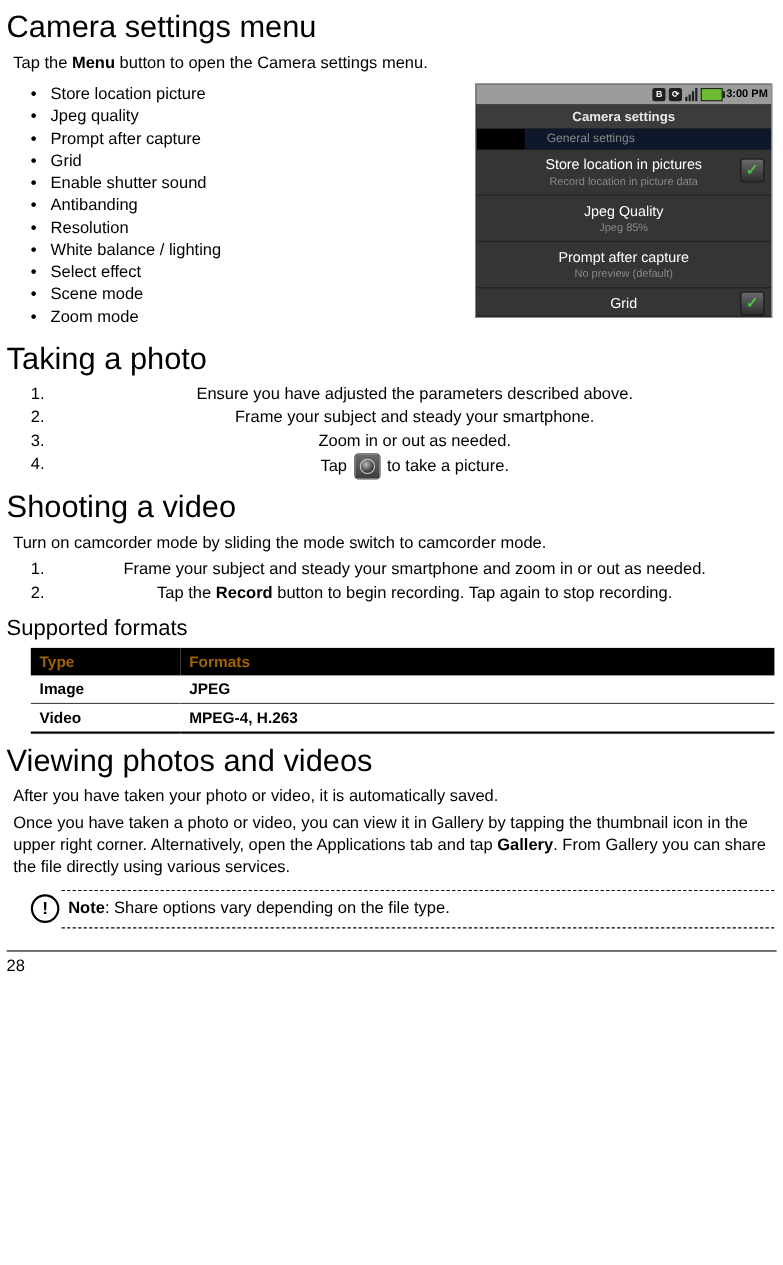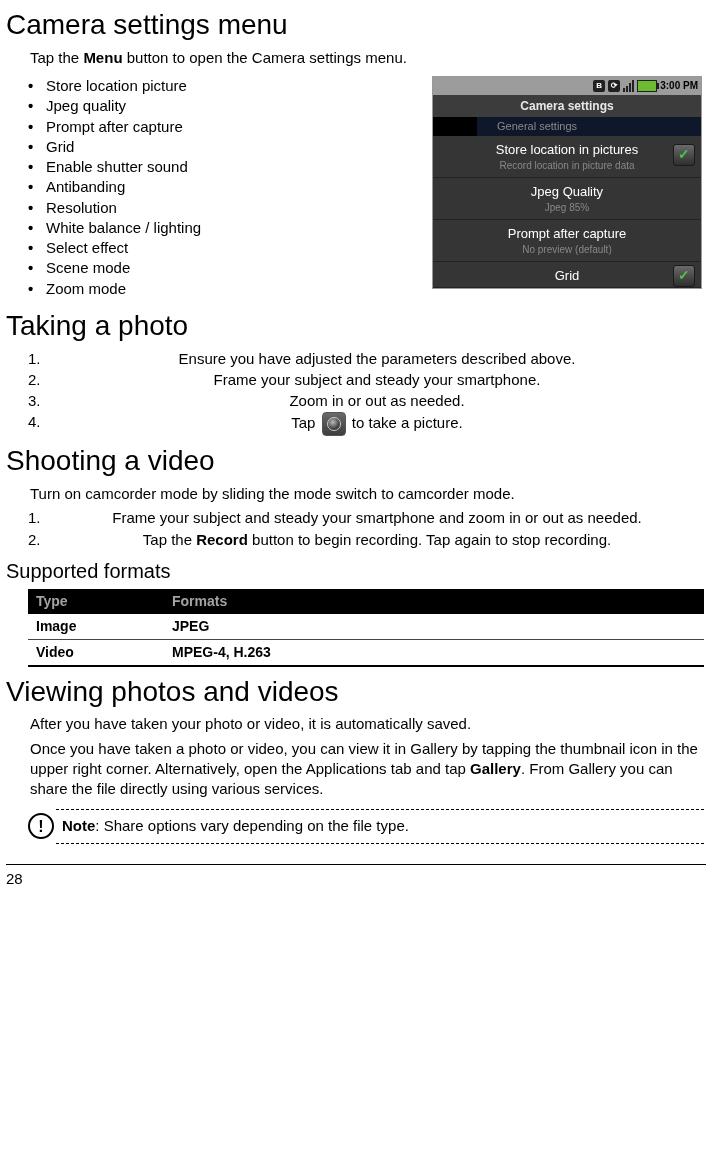--- a/index.html
+++ b/index.html
@@ -18,21 +18,21 @@
     font-size: 28px;
     font-weight: 400;
     margin: 6px 0 4px 0;
   }
   h2 {
     font-size: 20px;
     font-weight: 400;
     margin: 8px 0 4px 0;
   }
   .body-text {
-    margin: 4px 0 4px 24px;
+    margin: 4px 0 4px 6px;
   }
   .bold { font-weight: 700; }
   .settings-row {
     display: flex;
     align-items: flex-start;
   }
   .settings-row ul {
     flex: 1;
   }
   ul.bullets {
@@ -128,21 +128,21 @@
   .cs-check::after{content:"✓";position:absolute;left:4px;top:0;color:#4cc24c;font-size:14px;font-weight:700;}
   
   table.formats {
     width: calc(100% - 22px);
     margin: 4px 0 4px 22px;
     border-collapse: collapse;
     font-size: 14px;
   }
   table.formats th {
     background:#000;
-    color:#a3a3a3;
+    color:#a16207;
     text-align:left;
     padding:3px 8px;
     font-weight:700;
   }
   table.formats td {
     padding:3px 8px;
     border-bottom:1px solid #444;
     font-weight:bold;
   }
   table.formats tr.last td { border-bottom:2px solid #000;margin-top:20px;}

